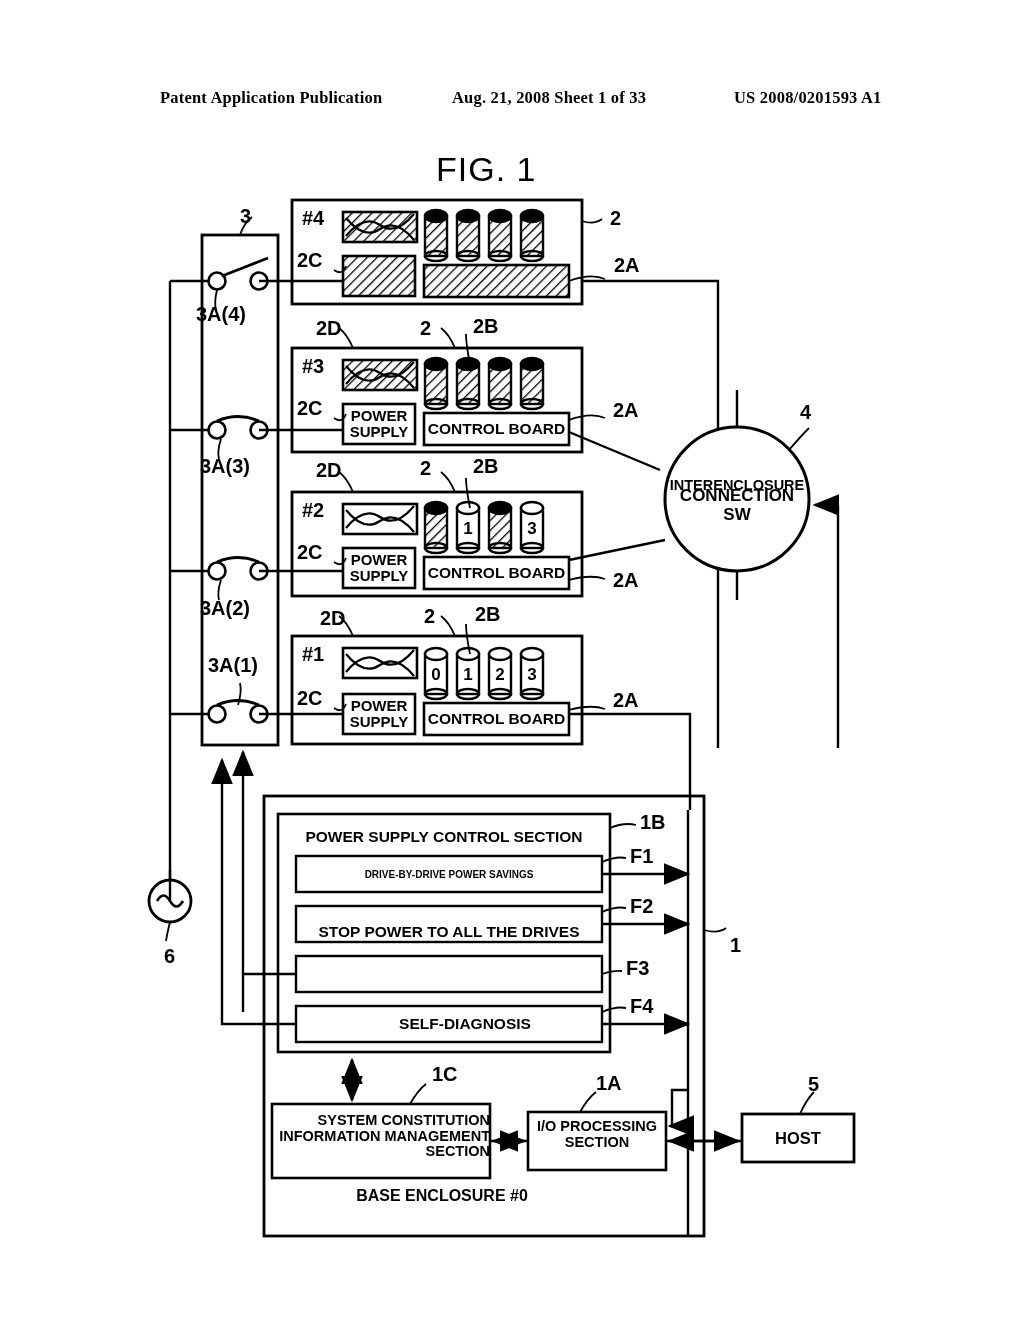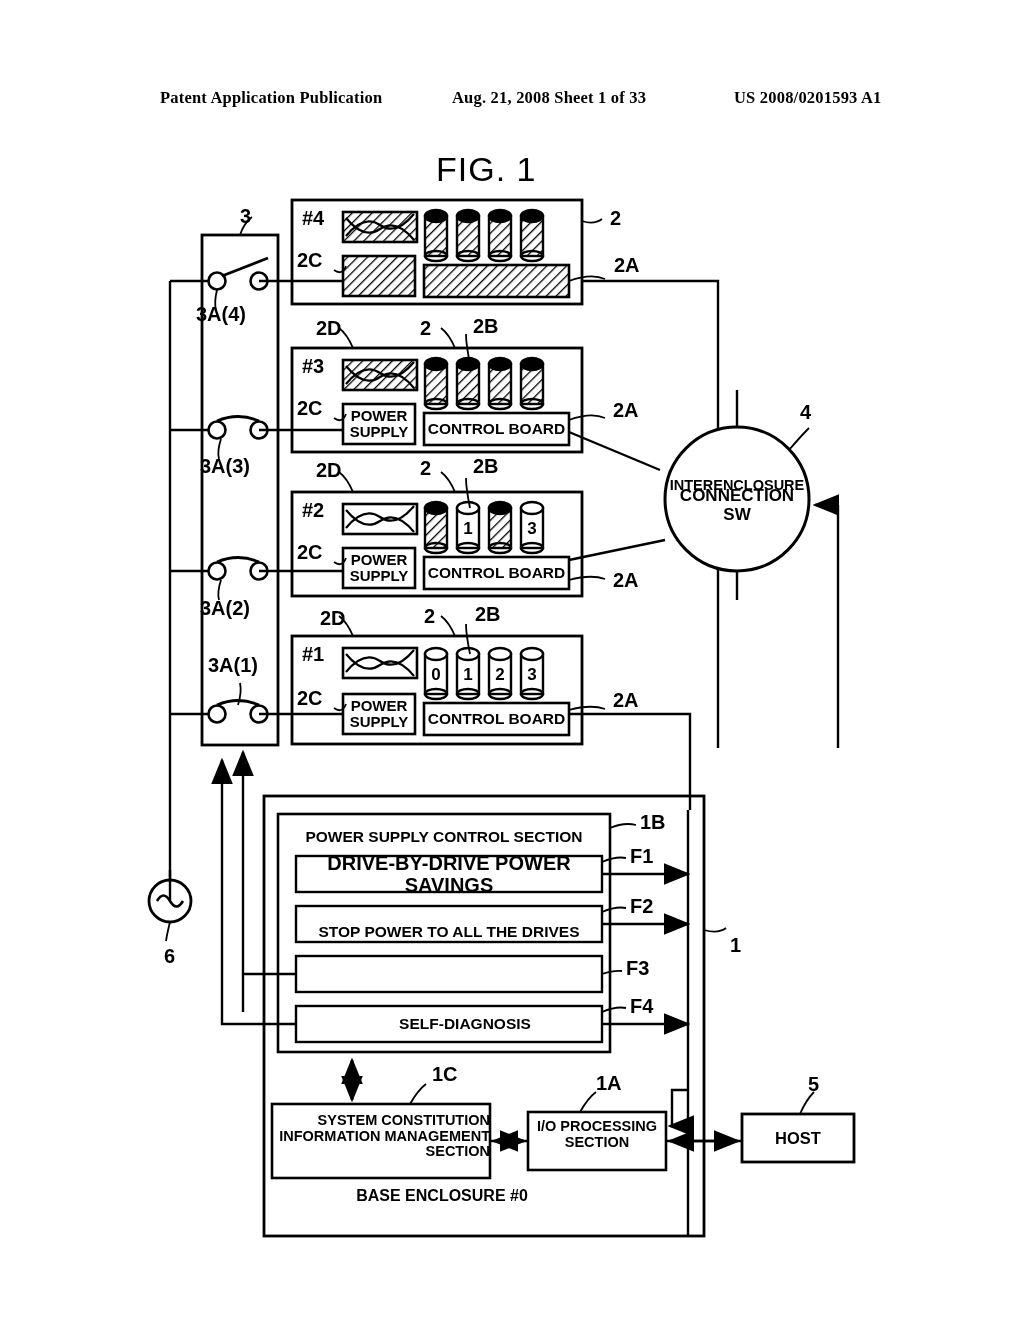--- a/index.html
+++ b/index.html
@@ -333,21 +333,21 @@
   <div class="ctr" style="left:521px;top:660px;width:22px;height:30px;font-size:17px;">3</div>
 
   <div class="ctr" style="left:665px;top:476px;width:144px;height:20px;font-size:14.5px;">INTERENCLOSURE</div>
   <div class="ctr" style="left:665px;top:496px;width:144px;height:20px;font-size:17px;">CONNECTION SW</div>
   <div class="lbl" style="left:800px;top:402px;">4</div>
 
   <div class="lbl" style="left:730px;top:935px;">1</div>
   <div class="ctr" style="left:278px;top:824px;width:332px;height:26px;font-size:15.5px;">POWER SUPPLY CONTROL SECTION</div>
   <div class="lbl" style="left:640px;top:812px;">1B</div>
 
-  <div class="ctr" style="left:296px;top:856px;width:306px;height:36px;font-size:20px;">DRIVE-BY-DRIVE POWER SAVINGS</div>
+  <div class="ctr" style="left:296px;top:856px;width:306px;height:36px;font-size:10px;">DRIVE-BY-DRIVE POWER SAVINGS</div>
   <div class="lbl" style="left:630px;top:846px;">F1</div>
 
   <div class="ctr" style="left:296px;top:906px;width:306px;height:52px;font-size:15.5px;">STOP POWER TO ALL THE DRIVES</div>
   <div class="lbl" style="left:630px;top:896px;">F2</div>
 
   <div class="lbl" style="left:626px;top:958px;">F3</div>
 
   <div class="ctr" style="left:296px;top:1006px;width:306px;height:36px;font-size:15.5px;padding-left:16px;">SELF-DIAGNOSIS</div>
   <div class="lbl" style="left:630px;top:996px;">F4</div>
 

